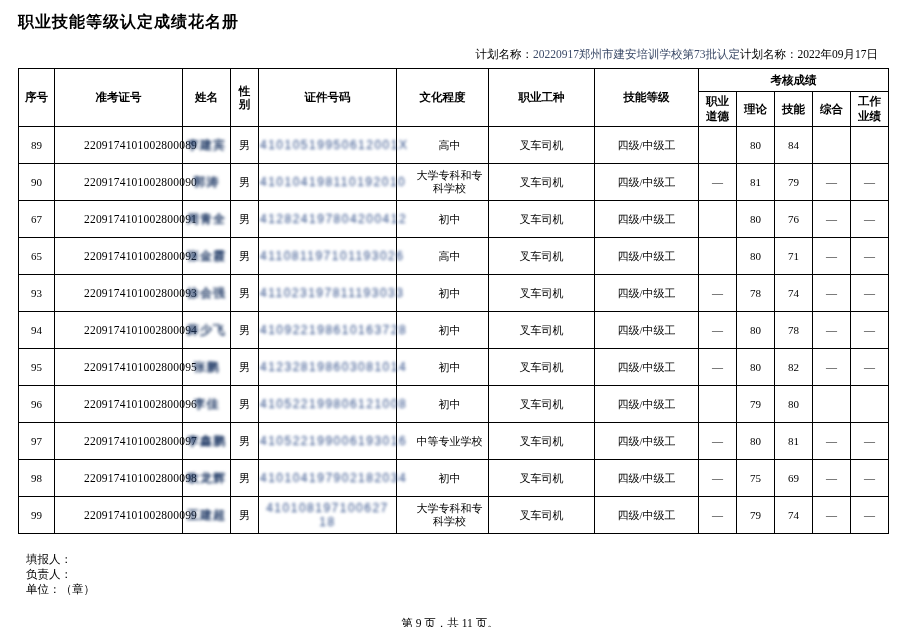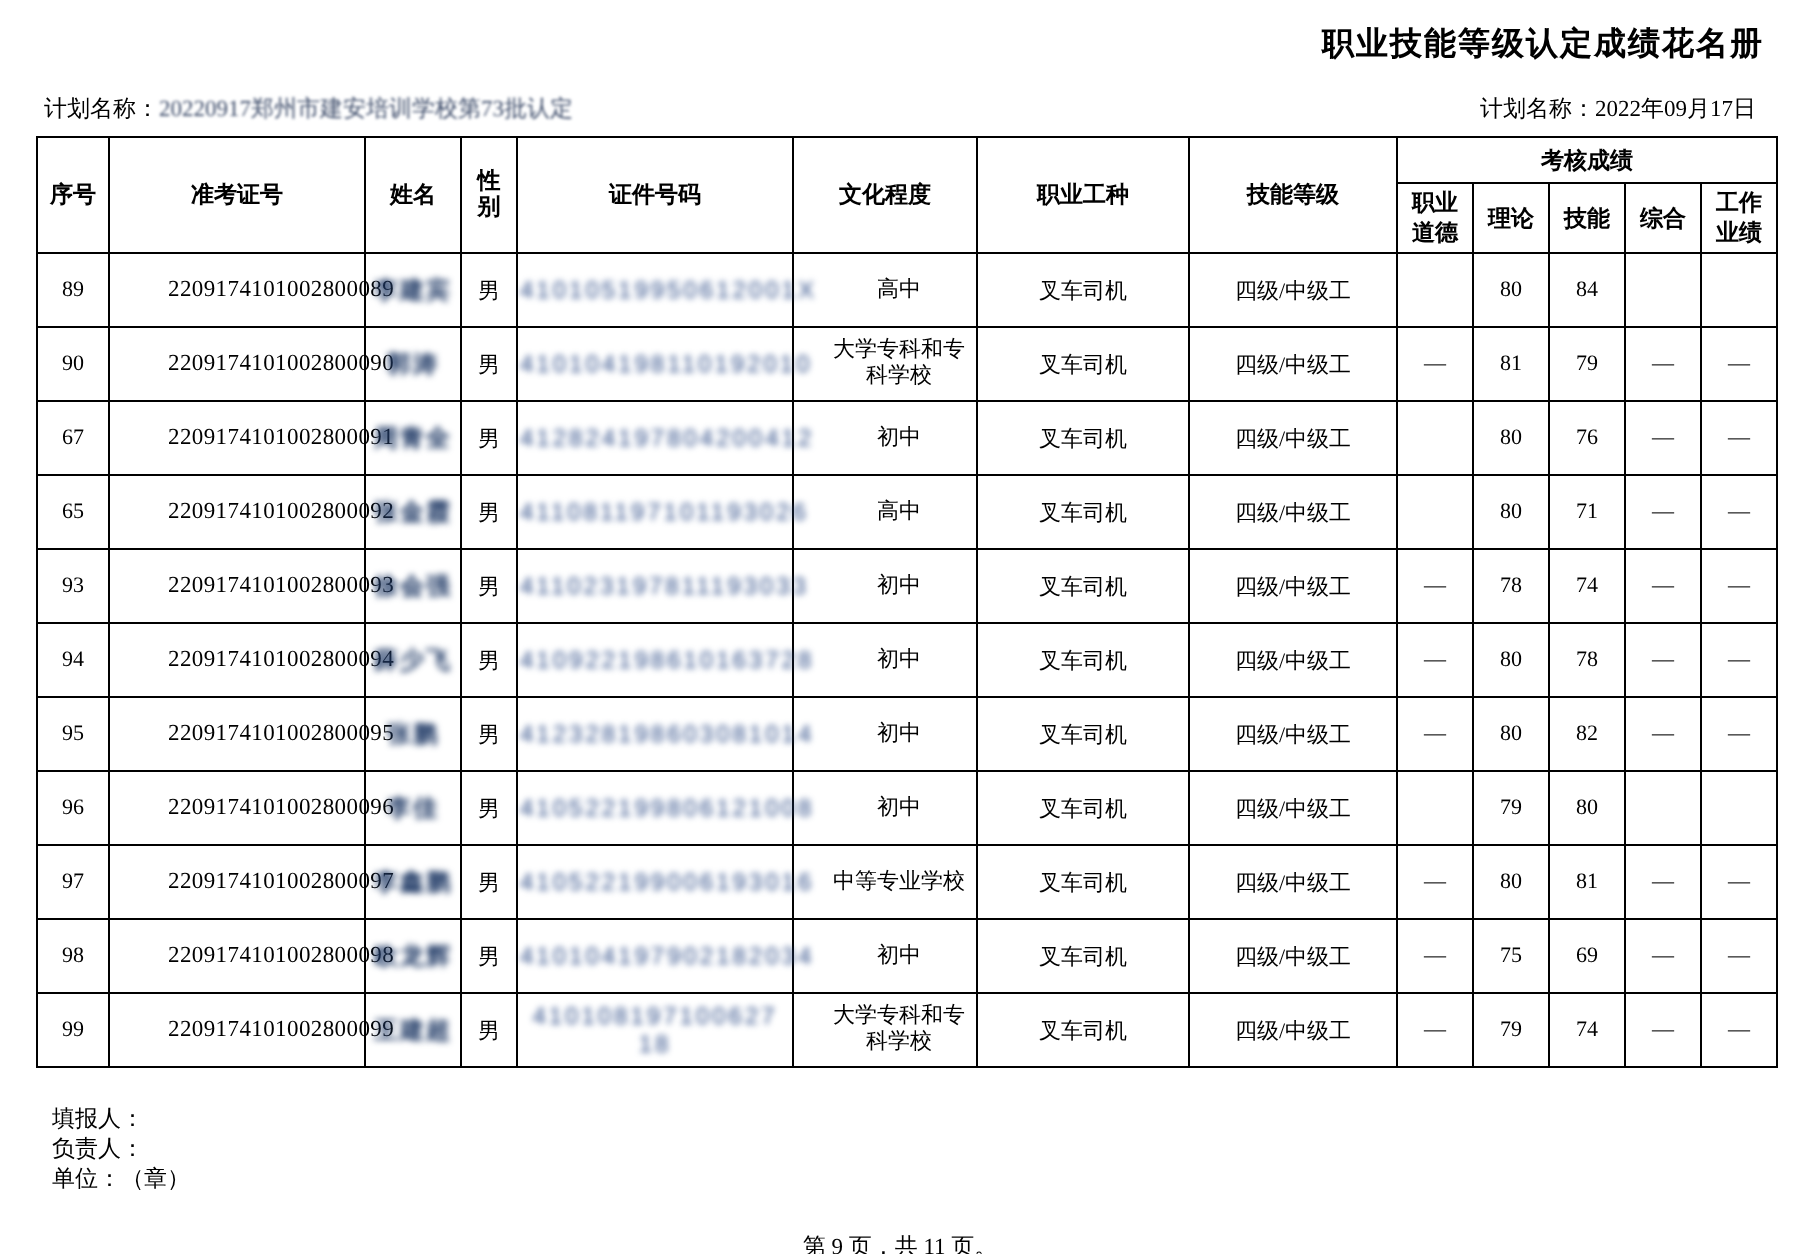--- a/index.html
+++ b/index.html
@@ -16,31 +16,31 @@
     overflow: hidden;
   }
   .page {
     width: 900px;
     height: 627px;
     position: relative;
     box-sizing: border-box;
     padding: 0 18px;
   }
   .doc-title {
-    text-align: right;
+    text-align: left;
     font-size: 16px;
     font-weight: bold;
     letter-spacing: 1px;
     margin-top: 12px;
     margin-bottom: 14px;
     font-family: "Liberation Sans", "DejaVu Sans", sans-serif;
   }
   .meta-row {
     display: flex;
-    justify-content: space-between;
+    justify-content: flex-end;
     align-items: baseline;
     font-size: 11.5px;
     margin: 0 4px 6px 4px;
   }
   .meta-left, .meta-right {
     white-space: nowrap;
   }
   .meta-strong {
     font-weight: bold;
   }

